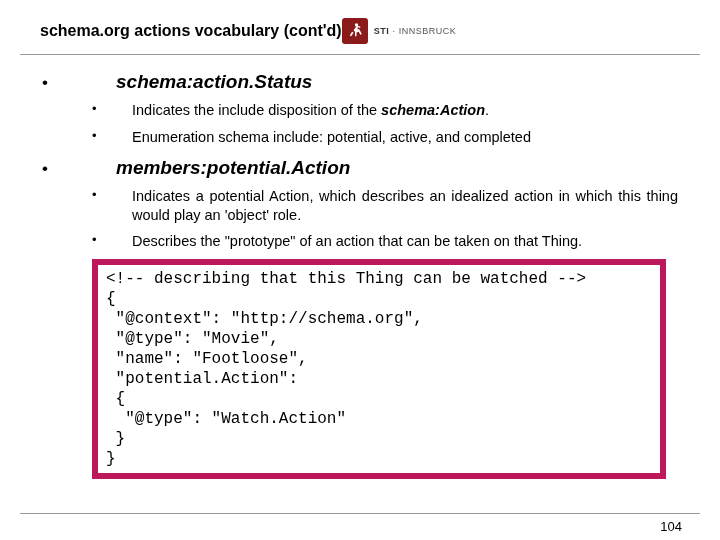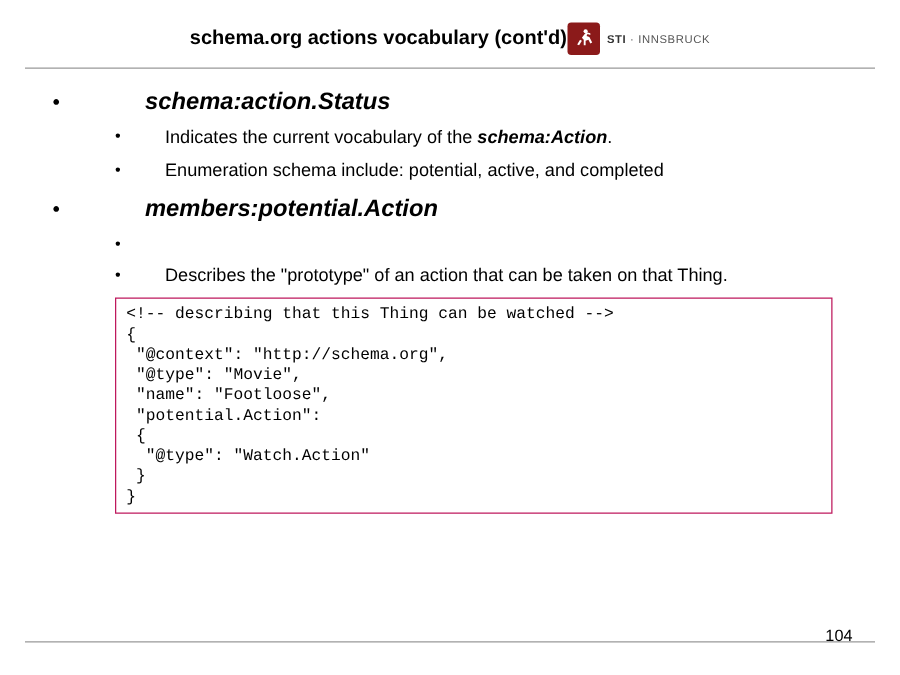--- a/index.html
+++ b/index.html
@@ -7,21 +7,21 @@
     width: 720px;
     height: 540px;
     background: #ffffff;
     font-family: Arial, Helvetica, sans-serif;
     color: #000;
     position: relative;
     overflow: hidden;
   }
   .header {
     display: flex;
-    justify-content: center;
+    justify-content: flex-start;
     align-items: center;
     padding: 18px 40px 8px 40px;
   }
   .title {
     font-size: 16px;
     font-weight: bold;
   }
   .logo-wrap {
     display: flex;
     align-items: center;
@@ -77,39 +77,39 @@
     text-align: justify;
   }
   .l2-bullet {
     width: 40px;
     flex-shrink: 0;
     font-size: 13px;
   }
   .l2-text { flex: 1; }
   .codebox {
     margin: 6px 12px 0 50px;
-    border: 1px solid #be185d;
+    border: 6px solid #be185d;
     padding: 4px 8px 4px 8px;
     font-family: "Courier New", monospace;
-    font-size: 13px;
+    font-size: 16px;
     line-height: 1.25;
     white-space: pre;
   }
   .footer-hr {
     position: absolute;
     left: 20px;
     right: 20px;
     bottom: 26px;
     border: none;
     border-top: 1px solid #999;
   }
   .pagenum {
     position: absolute;
     right: 38px;
-    bottom: 24px;
+    bottom: 6px;
     font-size: 13px;
   }
   .bi { font-weight: bold; font-style: italic; }
   .person-icon { fill: #fff; }
 </style>
 </head>
 <body>
 
 <div class="header">
   <div class="title">schema.org actions vocabulary (cont'd)</div>
@@ -134,34 +134,35 @@
 
 <div class="content">
 
   <div class="l1">
     <div class="l1-bullet">•</div>
     <div class="l1-text">schema:action.Status</div>
   </div>
   <div class="l2">
     <div class="l2-bullet">•</div>
     <div class="l2-text">
-      <span>Indicates the current vocabulary of the </span><span class="bi">schema:Action</span><span>.</span>
+      <span>Indicates the include disposition of the </span><span class="bi">schema:Action</span><span>.</span>
     </div>
   </div>
   <div class="l2">
     <div class="l2-bullet">•</div>
     <div class="l2-text">Enumeration schema include: potential, active, and completed</div>
   </div>
 
   <div class="l1">
     <div class="l1-bullet">•</div>
     <div class="l1-text">members:potential.Action</div>
   </div>
   <div class="l2">
     <div class="l2-bullet">•</div>
+    <div class="l2-text">Indicates a potential Action, which describes an idealized action in which this thing would play an 'object' role.</div>
   </div>
   <div class="l2">
     <div class="l2-bullet">•</div>
     <div class="l2-text">Describes the "prototype" of an action that can be taken on that Thing.</div>
   </div>
 
   <div class="codebox">&lt;!-- describing that this Thing can be watched --&gt;
 {
  "@context": "http://schema.org",
  "@type": "Movie",

